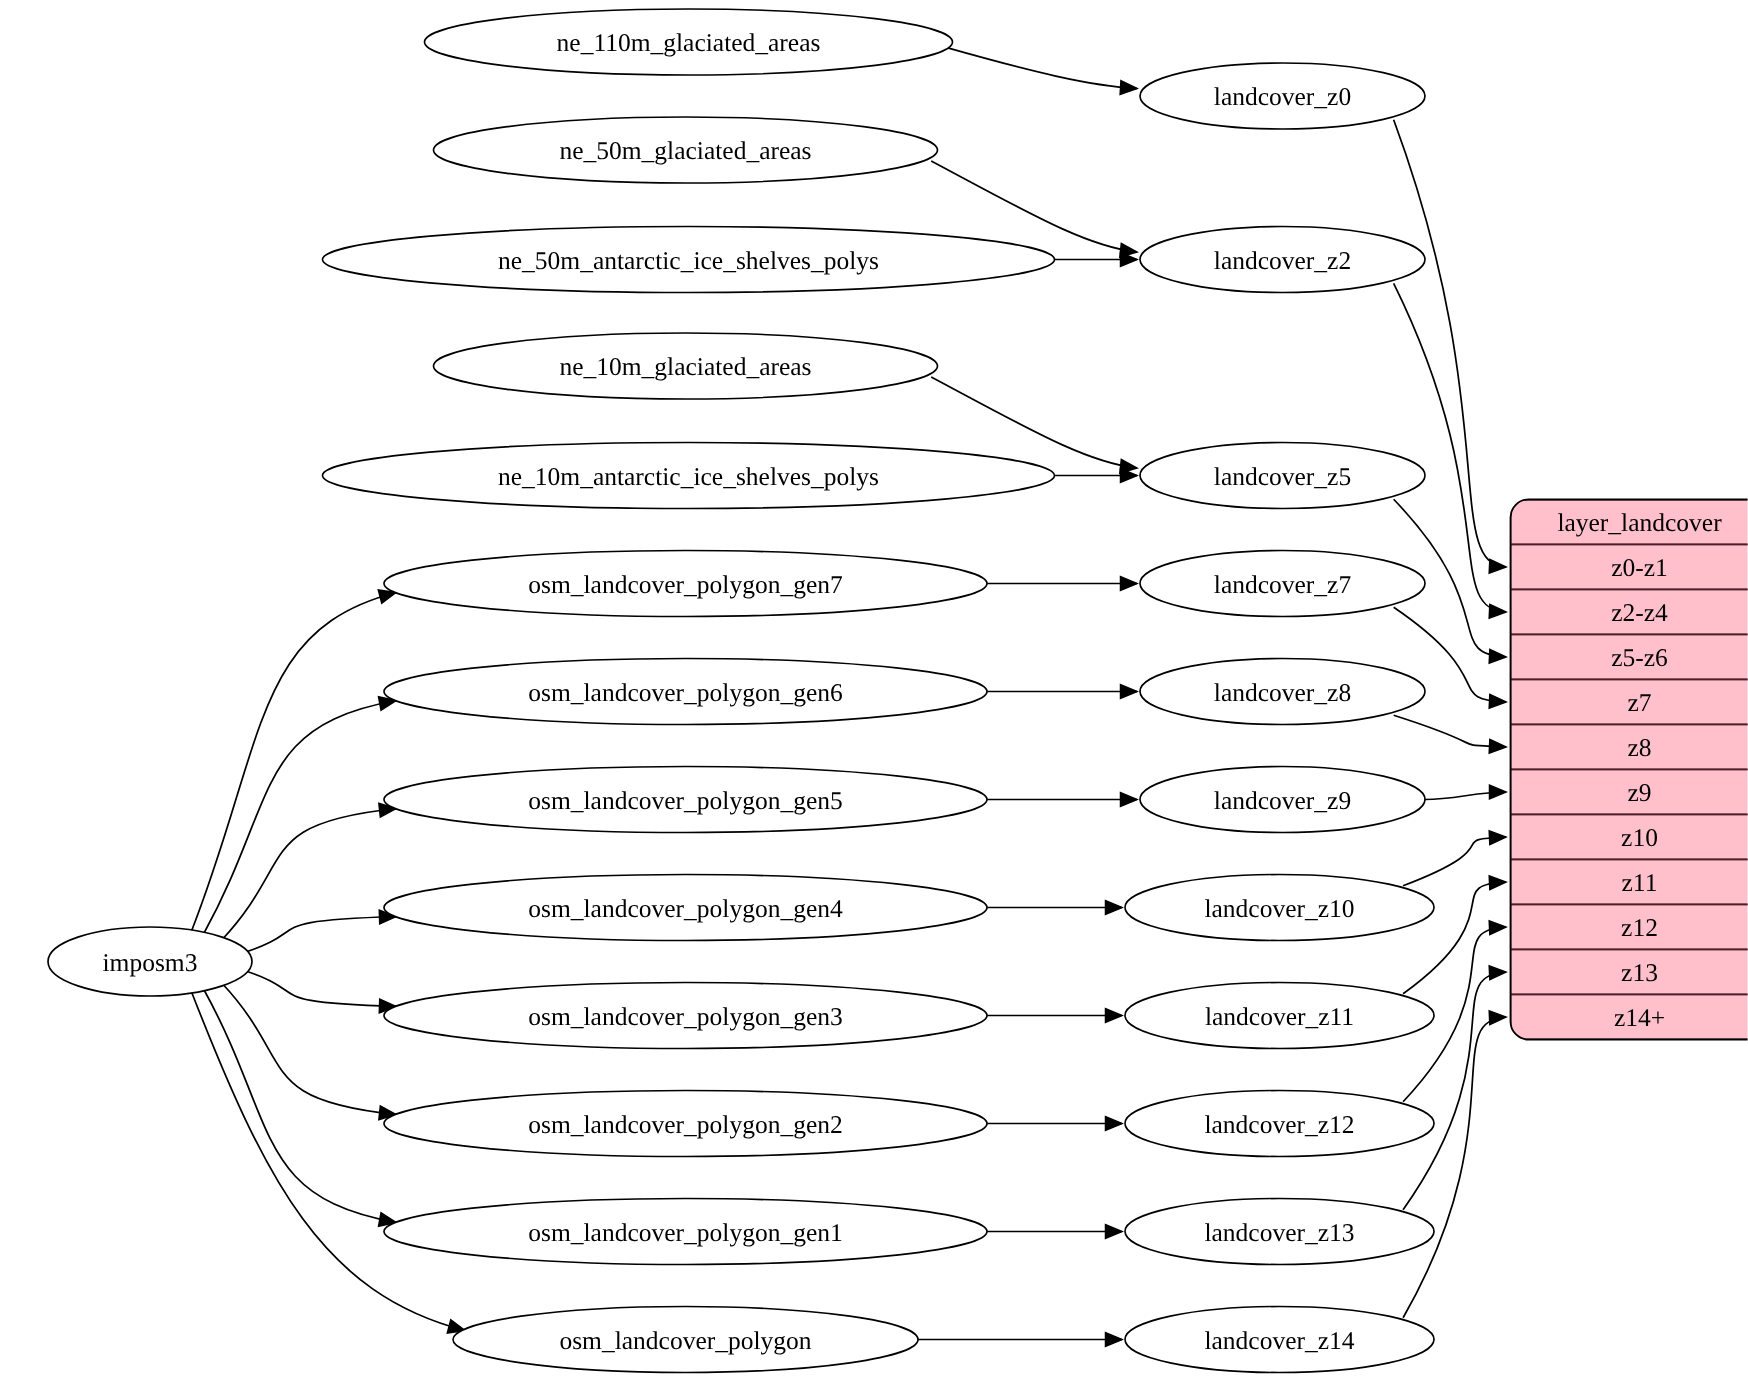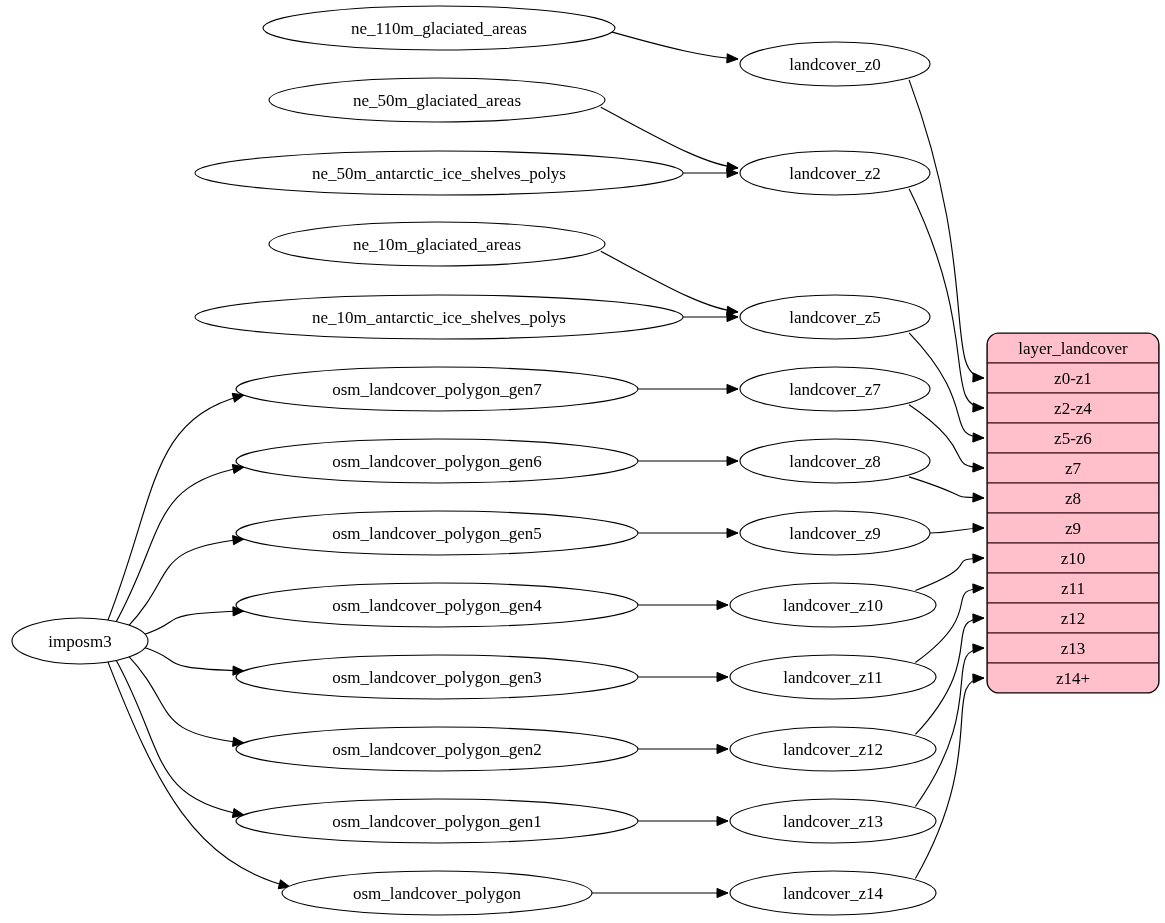--- a/index.html
+++ b/index.html
@@ -1,18 +1,18 @@
 <!DOCTYPE html>
 <html><head>
 <meta charset="utf-8">
 <style>
   html,body{margin:0;padding:0;background:#ffffff;}
   body{width:1165px;height:923px;overflow:hidden;
        font-family:"Liberation Serif","DejaVu Serif",serif;}
-  #canvas{position:relative;width:1012px;height:923px;}
+  #canvas{position:relative;width:1012px;height:923px;margin-left:20px;}
   svg{display:block;}
   .nlabel{font-family:"Liberation Serif","DejaVu Serif",serif;font-size:17px;fill:#000;}
   .tlabel{font-family:"Liberation Serif","DejaVu Serif",serif;font-size:17px;fill:#000;}
   .ell{fill:#ffffff;stroke:#000000;stroke-width:1.1;}
   .edge{fill:none;stroke:#000000;stroke-width:1.15;}
   .arrow{fill:#000000;stroke:#000000;stroke-width:1;}
   .trow{fill:#ffc0cb;stroke:#4a1f27;stroke-width:1.2;}
   .tframe{fill:none;stroke:#000000;stroke-width:1.2;}
 </style>
 </head>

